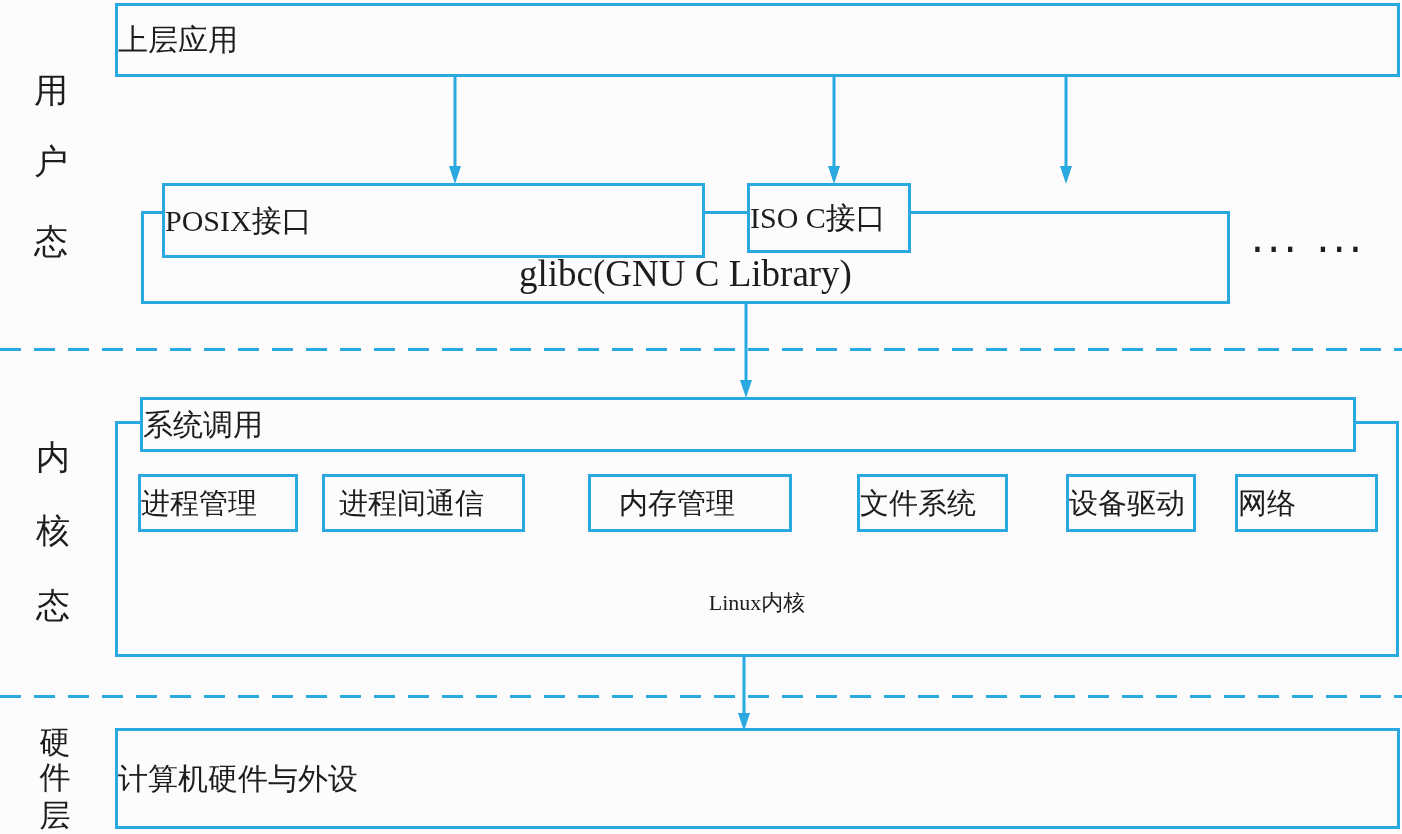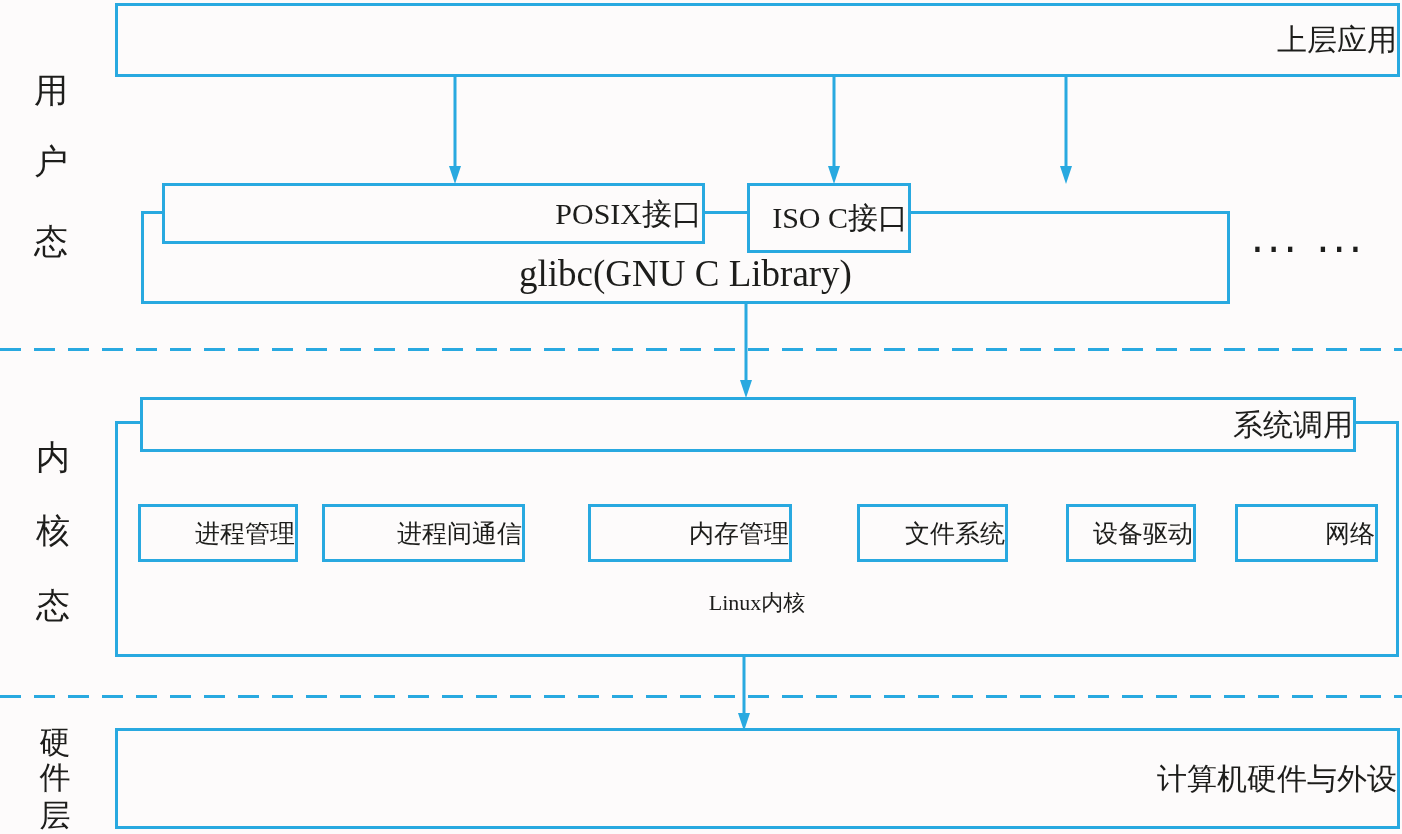--- a/index.html
+++ b/index.html
@@ -7,33 +7,33 @@
     width:1402px; height:834px; position:relative; overflow:hidden;
     background:#fdfbfb; color:#1d1d1b;
     font-family:"Liberation Serif","DejaVu Serif",serif;
   }
   .stage { position:absolute; left:0; top:0; width:1402px; height:834px; }
 
   
   .box {
     position:absolute; box-sizing:border-box;
     border:3px solid #29a9e0; background:#fdfbfb;
-    display:flex; align-items:center; justify-content:flex-end;
+    display:flex; align-items:center; justify-content:flex-start;
     font-size:30px; line-height:1; white-space:nowrap;
   }
   .top-app  { left:115px; top:3px;   width:1285px; height:74px; }
   .glibc    { left:141px; top:211px; width:1089px; height:93px; z-index:1; display:block; }
   .glibc-label { position:absolute; left:0; right:0; bottom:9px; text-align:center; font-size:37px; }
-  .posix    { left:162px; top:183px; width:543px; height:61px; z-index:2; }
+  .posix    { left:162px; top:183px; width:543px; height:75px; z-index:2; }
   .iso      { left:747px; top:183px; width:164px; height:70px; z-index:2; }
   .linux-if { left:929px; top:183px; width:277px; height:57px; z-index:2; }
   .syscall  { left:140px; top:397px; width:1216px; height:55px; z-index:2; }
   .kernel   { left:115px; top:421px; width:1284px; height:236px; z-index:1; display:block; }
   .kernel-label { position:absolute; left:0; right:0; top:168px; text-align:center; font-size:22px; }
-  .module   { top:504px; height:58px; z-index:2; font-size:25px; }
+  .module   { top:474px; height:58px; z-index:2; font-size:29px; }
   .m0 { left:138px;  width:160px; }
   .m1 { left:322px;  width:203px;padding-left:14px; }
   .m2 { left:588px;  width:204px;padding-left:28px; }
   .m3 { left:857px;  width:151px; }
   .m4 { left:1053px; width:130px;margin-left:13px; }
   .m5 { left:1235px; width:143px; }
   .hw       { left:115px; top:728px; width:1285px; height:101px; }
 
   
   .arrow { position:absolute; width:14px; transform:translateX(-50%); z-index:3; }

